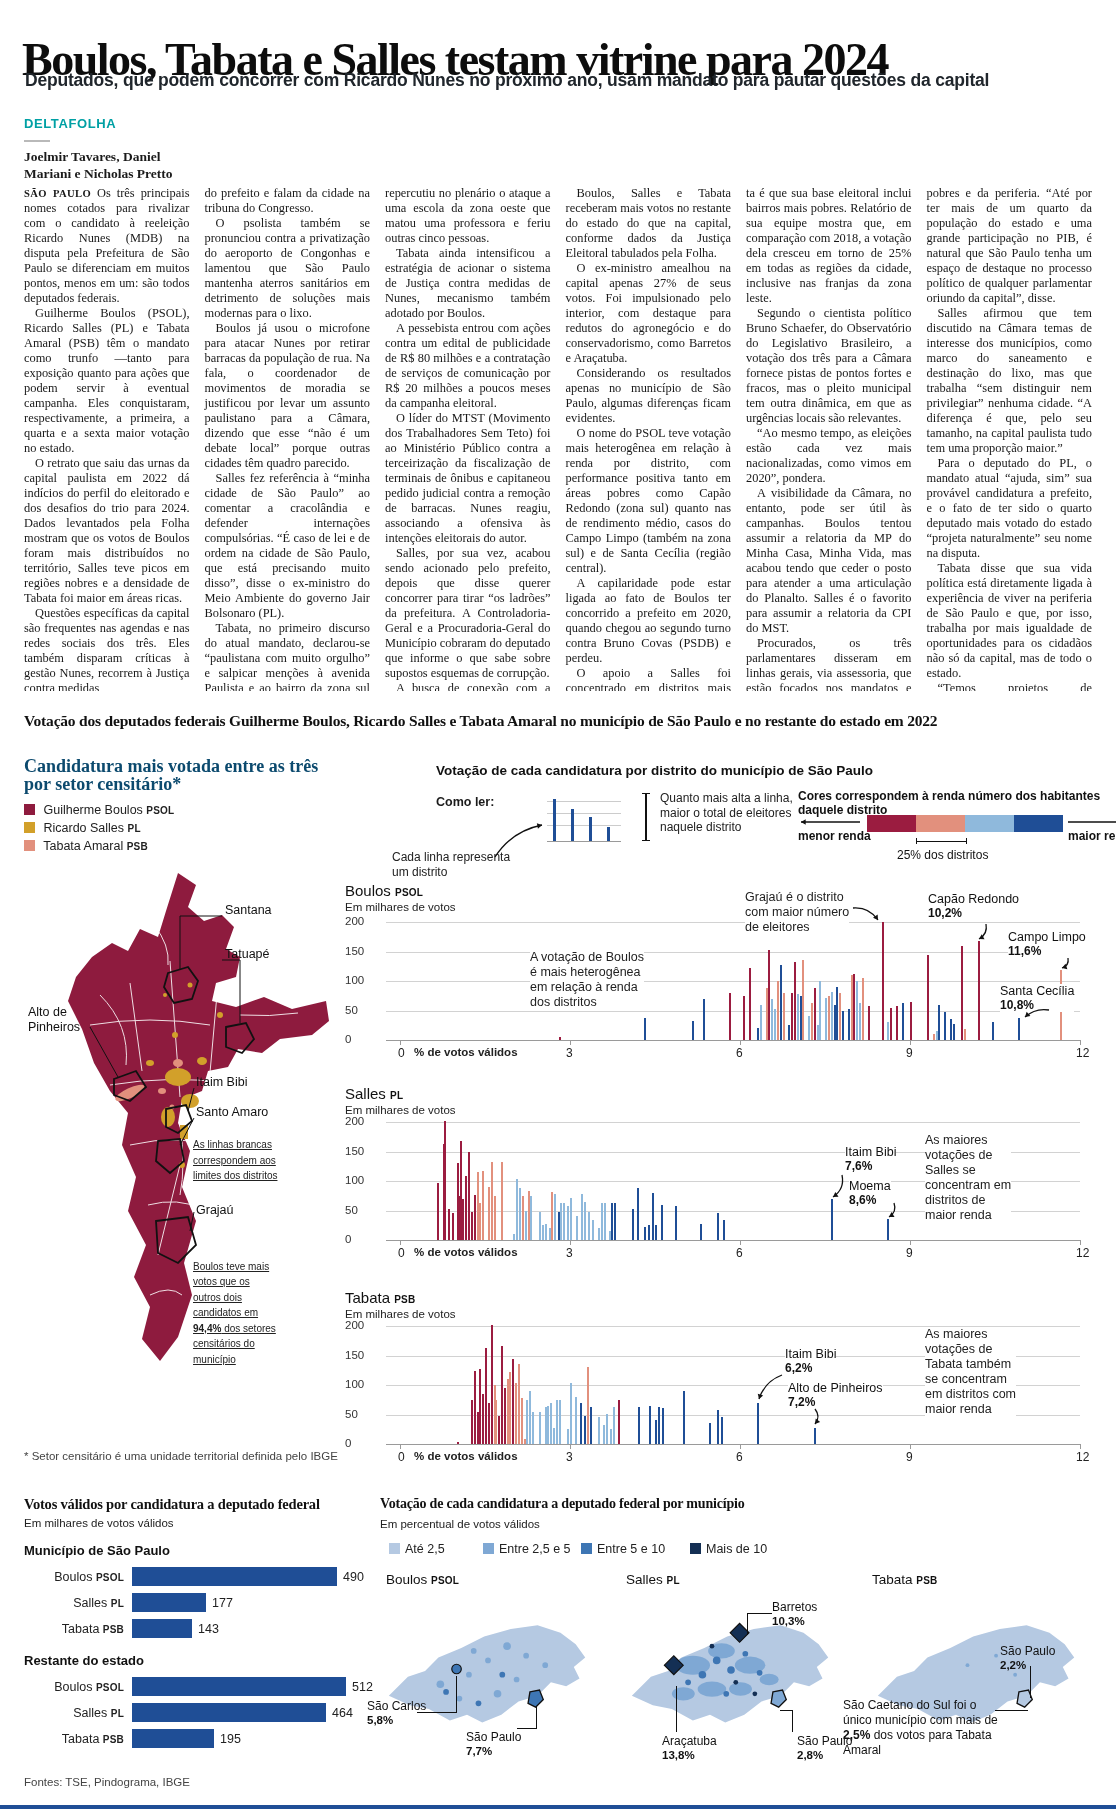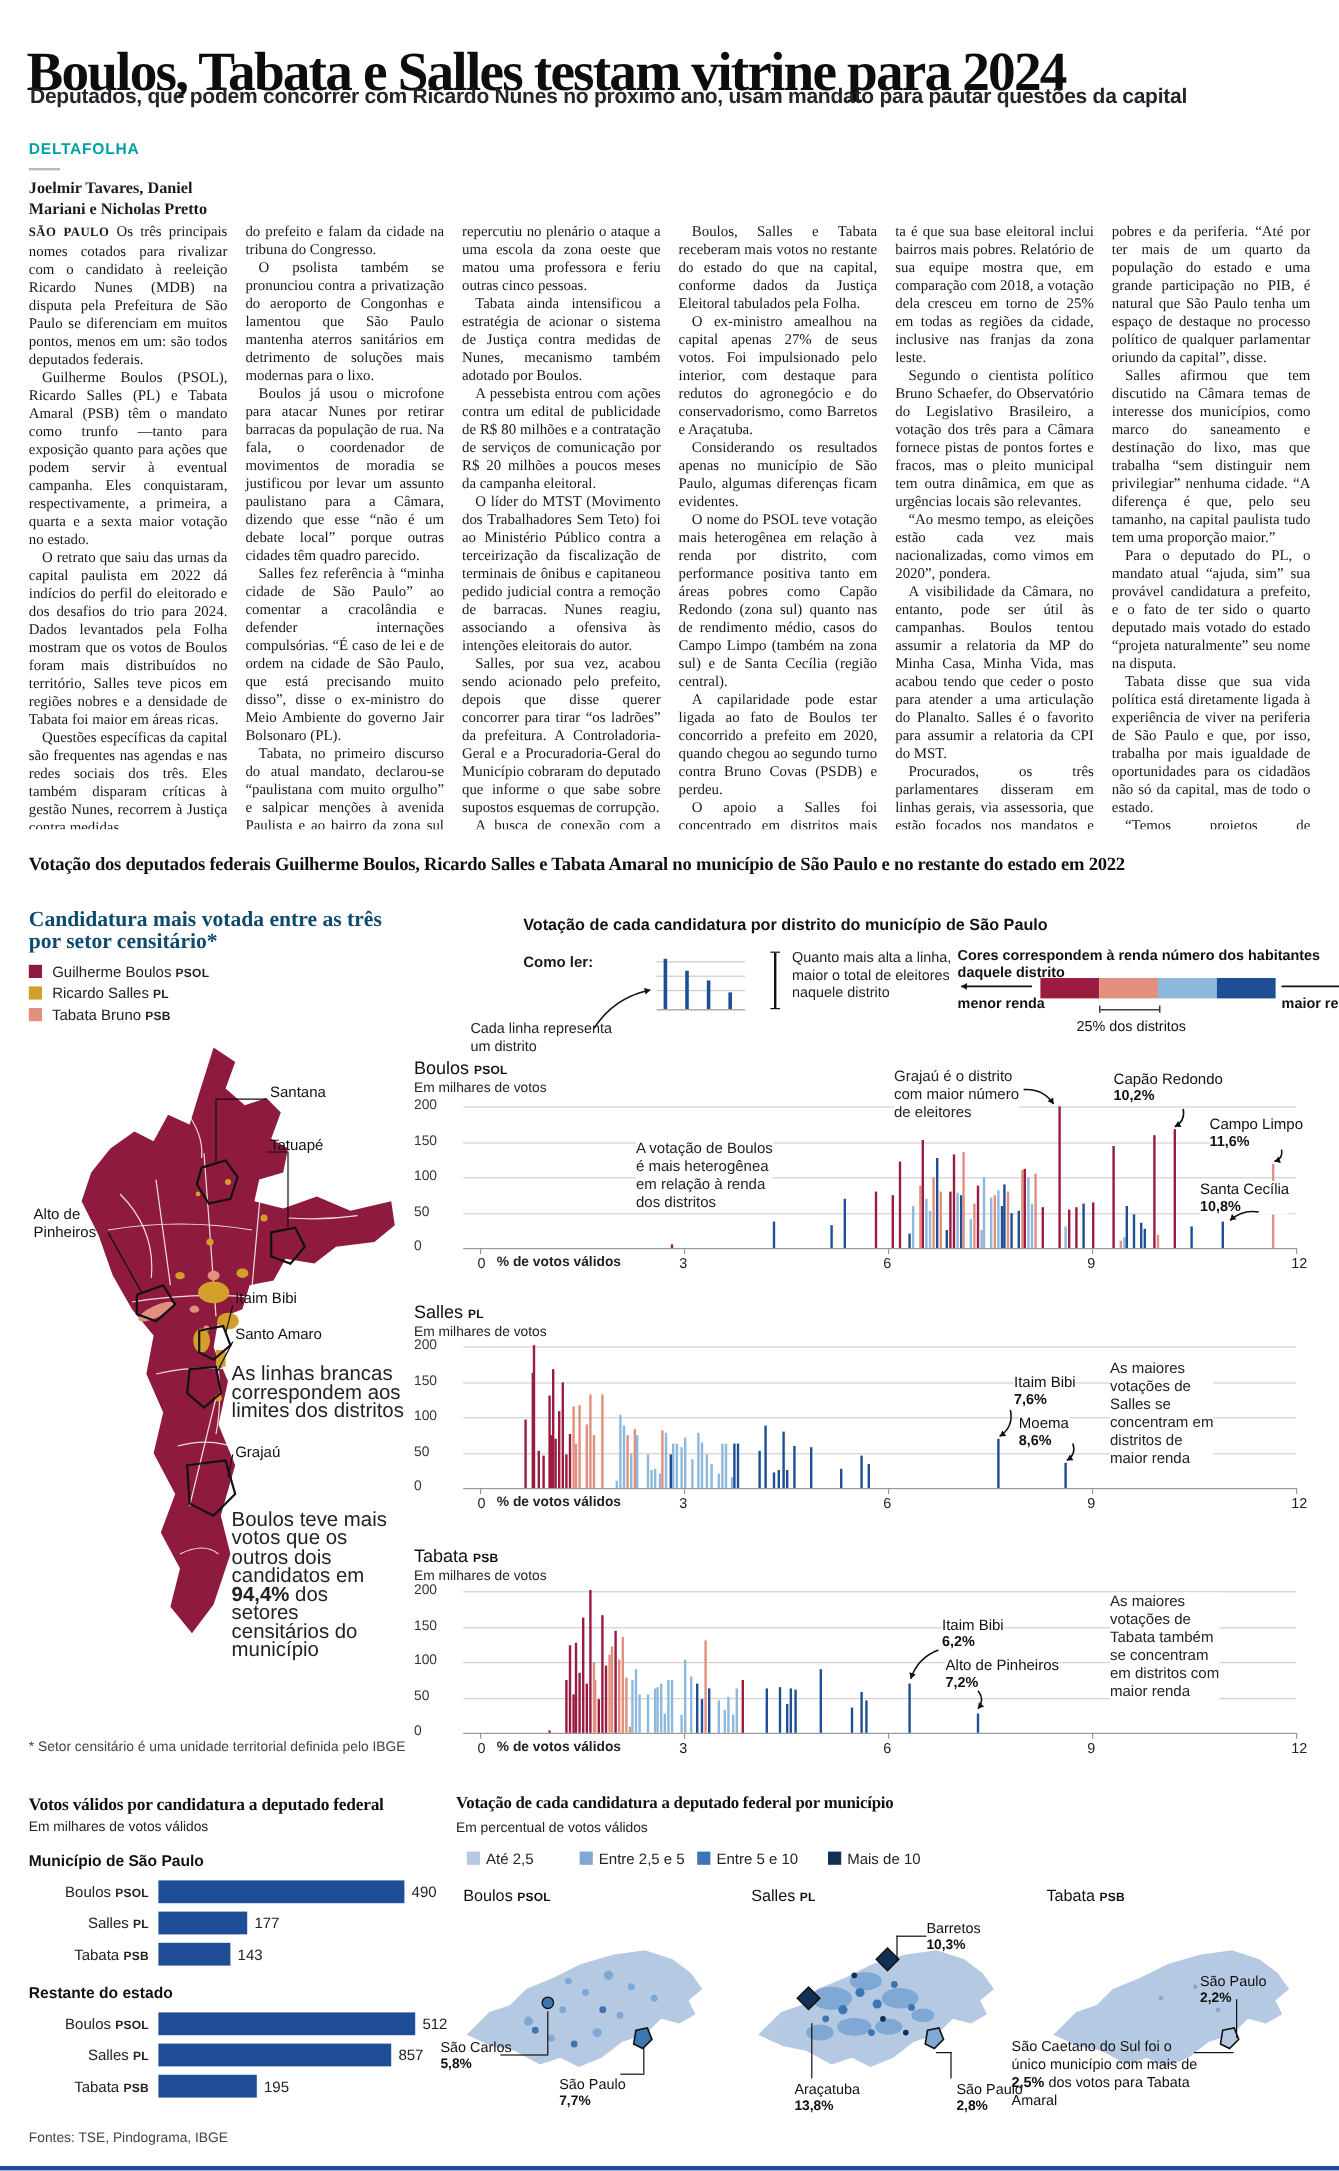--- a/index.html
+++ b/index.html
@@ -29,21 +29,21 @@
                  font-family:"Liberation Serif",serif;font-weight:bold;font-size:15.5px;
                  letter-spacing:-.2px;color:#111;}
   
   .blk-title{font-family:"Liberation Serif",serif;font-weight:bold;font-size:18px;
              color:#0c4a6e;line-height:18px;white-space:pre-line;}
   #map-block{position:absolute;left:24px;top:745px;width:318px;height:700px;}
   .leg-row{position:absolute;left:0;height:14px;font-size:12.5px;color:#222;}
   .leg-row .sw{display:inline-block;width:11px;height:11px;margin-right:5px;vertical-align:-1px;}
   .party{font-weight:bold;font-size:10px;letter-spacing:.2px;}
   .map-label{position:absolute;font-size:12.5px;color:#111;line-height:15px;white-space:pre-line;}
-  .map-note{position:absolute;font-size:17px;color:#222;line-height:15.5px;white-space:pre-line;}
+  .map-note{position:absolute;font-size:10px;color:#222;line-height:15.5px;white-space:pre-line;text-decoration:underline;}
   .footnote{position:absolute;left:24px;top:1450px;font-size:11.5px;color:#444;}
   
   #dc-header{position:absolute;left:345px;top:745px;width:747px;height:135px;margin-left:47px;}
   .dc-title{position:absolute;left:44px;top:18px;font-size:13.5px;font-weight:bold;color:#111;}
   .howto-label{position:absolute;left:44px;top:50px;font-size:12.5px;font-weight:bold;}
   .howto-note{position:absolute;font-size:12px;line-height:14.5px;color:#222;white-space:pre-line;}
   .mini-chart{position:absolute;left:155px;top:46px;width:84px;height:52px;}
   .mini-chart .mg{position:absolute;left:0;width:74px;height:1px;background:#ccc;}
   .mini-chart .mb{position:absolute;bottom:2px;width:3px;background:#1F4E96;}
   .mini-brace{position:absolute;left:250px;top:48px;width:8px;height:46px;
@@ -170,21 +170,21 @@
       <span>Guilherme Boulos</span>
       <span class="party">PSOL</span>
     </div>
     <div class="leg-row" style="top:76px;">
       <span class="sw" style="background:var(--cand-s);"></span>
       <span>Ricardo Salles</span>
       <span class="party">PL</span>
     </div>
     <div class="leg-row" style="top:94px;">
       <span class="sw" style="background:var(--cand-t);"></span>
-      <span>Tabata Bruno</span>
+      <span>Tabata Amaral</span>
       <span class="party">PSB</span>
     </div>
 
     <svg viewBox="0 0 300 520" style="position:absolute;left:6px;top:120px;width:300px;height:520px;">
       <path fill="var(--cand-b)" d="M148,8 L166,20 L158,42 L174,56 L192,50 L204,62 L196,84 L210,92 L206,112 L186,118 L182,136 L206,142 L234,132 L262,144 L296,136 L299,156 L282,170 L250,174 L232,188 L208,184 L198,202 L178,206 L172,226 L152,234 L148,258 L160,286 L152,322 L166,356 L154,398 L162,430 L148,472 L130,496 L112,474 L120,442 L104,412 L116,380 L98,346 L106,312 L92,280 L98,248 L80,226 L64,198 L52,164 L38,136 L46,112 L62,92 L82,78 L98,86 L110,64 L128,72 L136,46 Z"></path>
       <g stroke="#fff" stroke-width="1" fill="none" opacity=".85">
         <path d="M60,160 Q120,150 180,160"></path>
           <path d="M80,220 Q140,210 200,218"></path>
         <path d="M100,280 Q150,268 198,284"></path>
           <path d="M118,340 Q148,332 172,344"></path>
@@ -666,21 +666,21 @@
         </div>
         <div class="vv-head">Restante do estado</div>
         <div class="vv-row">
           <span class="vv-lab">Boulos <b class="party">PSOL</b></span>
           <div class="vv-bar" style="width: 214px;"></div>
           <span class="vv-val">512</span>
         </div>
         <div class="vv-row">
           <span class="vv-lab">Salles <b class="party">PL</b></span>
           <div class="vv-bar" style="width: 194px;"></div>
-          <span class="vv-val">857</span>
+          <span class="vv-val">464</span>
         </div>
         <div class="vv-row">
           <span class="vv-lab">Tabata <b class="party">PSB</b></span>
           <div class="vv-bar" style="width: 82px;"></div>
           <span class="vv-val">195</span>
         </div>
       </div>
   </div>
   <div class="sources">Fontes: TSE, Pindograma, IBGE</div>
 

